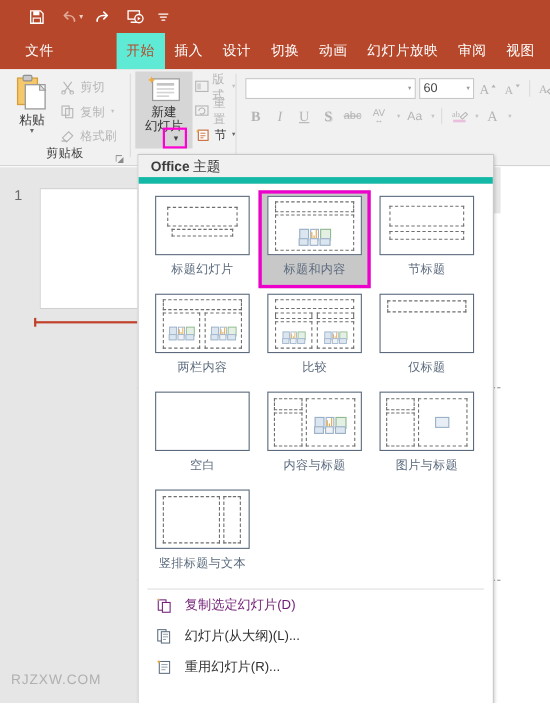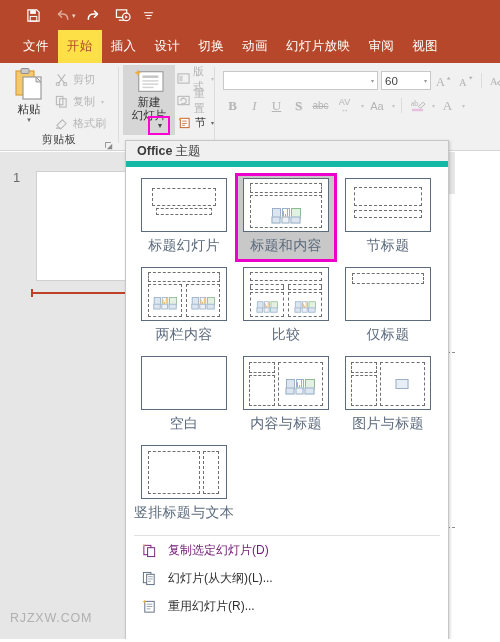--- a/index.html
+++ b/index.html
@@ -38,21 +38,21 @@
   .tabs{
     position:absolute;left:0;top:30px;width:500px;height:33px;
     background:#b7472a;display:flex;align-items:stretch;
     padding-left:14px;box-sizing:border-box;
   }
   .tab{
     display:flex;align-items:center;justify-content:center;
     padding:0 9px;font-size:12.5px;color:#ffffff;letter-spacing:.4px;
     white-space:nowrap;
   }
-  .tab.active{background:#fde047;color:#b7472a;}
+  .tab.active{background:#5eead4;color:#b7472a;margin-left:48px;}
 
   
   .ribbon{
     position:absolute;left:0;top:63px;width:500px;height:88px;
     background:#f1f1f1;border-bottom:1px solid #d4d4d4;
     box-sizing:border-box;
   }
   .rgroup{position:absolute;top:0;height:88px;box-sizing:border-box;}
   .rsep{position:absolute;top:4px;width:1px;height:76px;background:#dcdcdc;}
   .glabel{
@@ -183,21 +183,21 @@
   .gal-item.selected{background:#c8c8c8;}
   .gal-item.selected .magsel{
     position:absolute;left:0;top:0;width:102px;height:89px;
     border:3px solid #ee00cc;box-sizing:border-box;pointer-events:none;
   }
   .thumb{
     width:86px;height:54px;background:#ffffff;border:1px solid #5b6a7d;
     box-sizing:border-box;position:relative;
   }
   .gal-label{
-    font-size:14px;color:#5b6a7d;margin-top:5px;letter-spacing:.3px;
+    font-size:11px;color:#5b6a7d;margin-top:5px;letter-spacing:.3px;
     white-space:nowrap;
   }
   .d{position:absolute;border:1px dashed #6f6f6f;box-sizing:border-box;}
 
   
   .cluster{
     position:absolute;display:flex;gap:1px;align-items:flex-start;
     left:50%;top:50%;transform:translate(-50%,-50%);
   }
   .cl-a{width:9px;height:11px;background:#dce6f0;border:1px solid #9ab0c6;box-sizing:border-box;}

